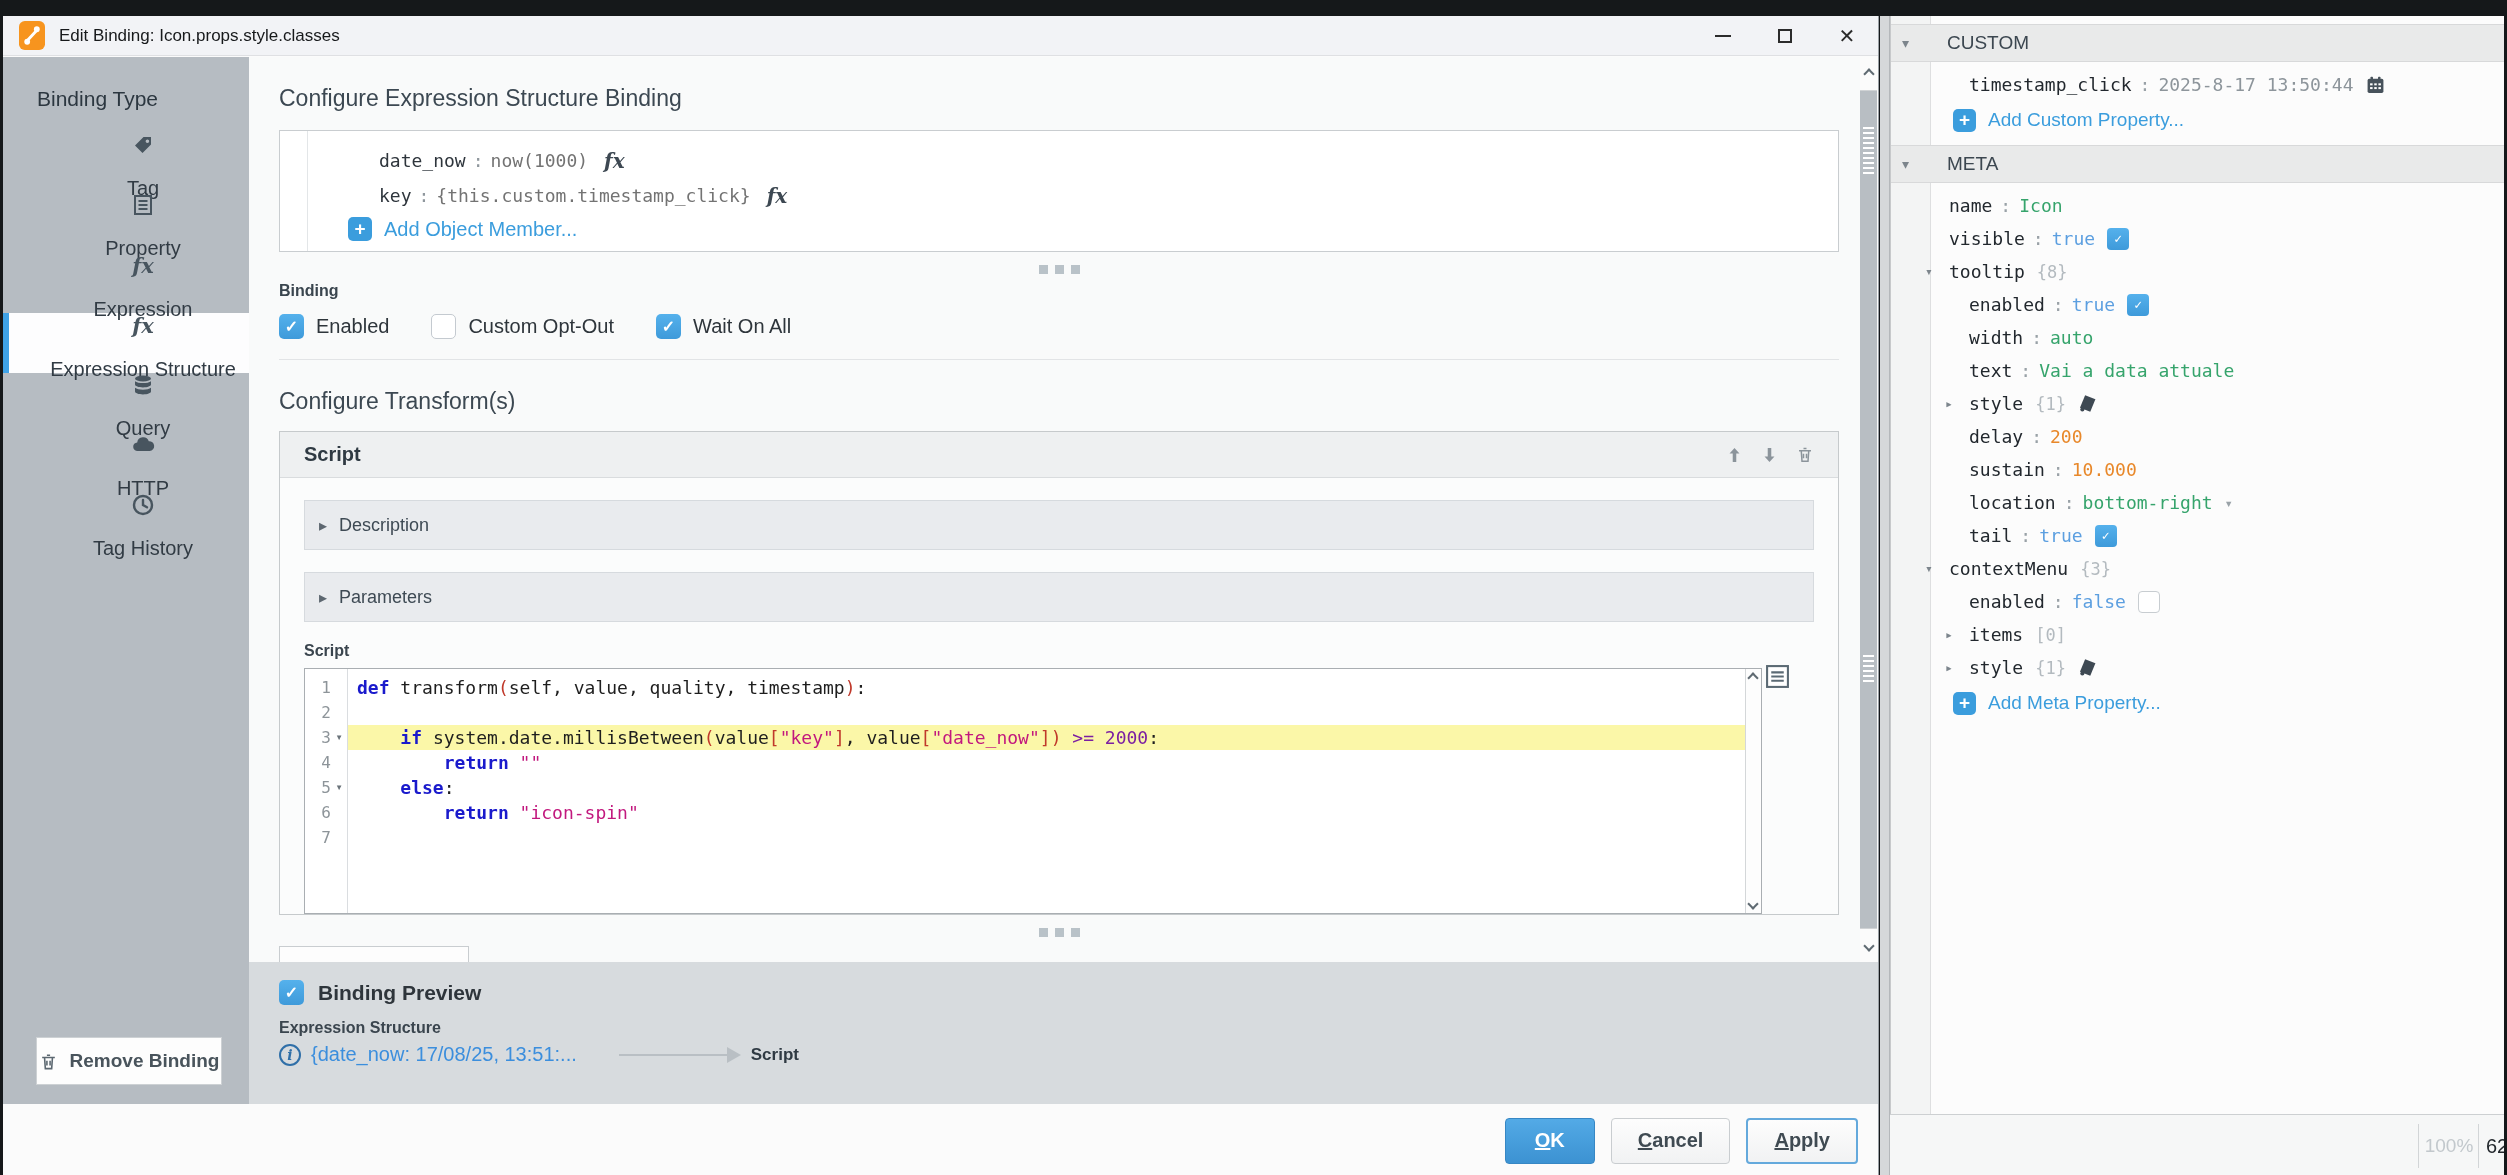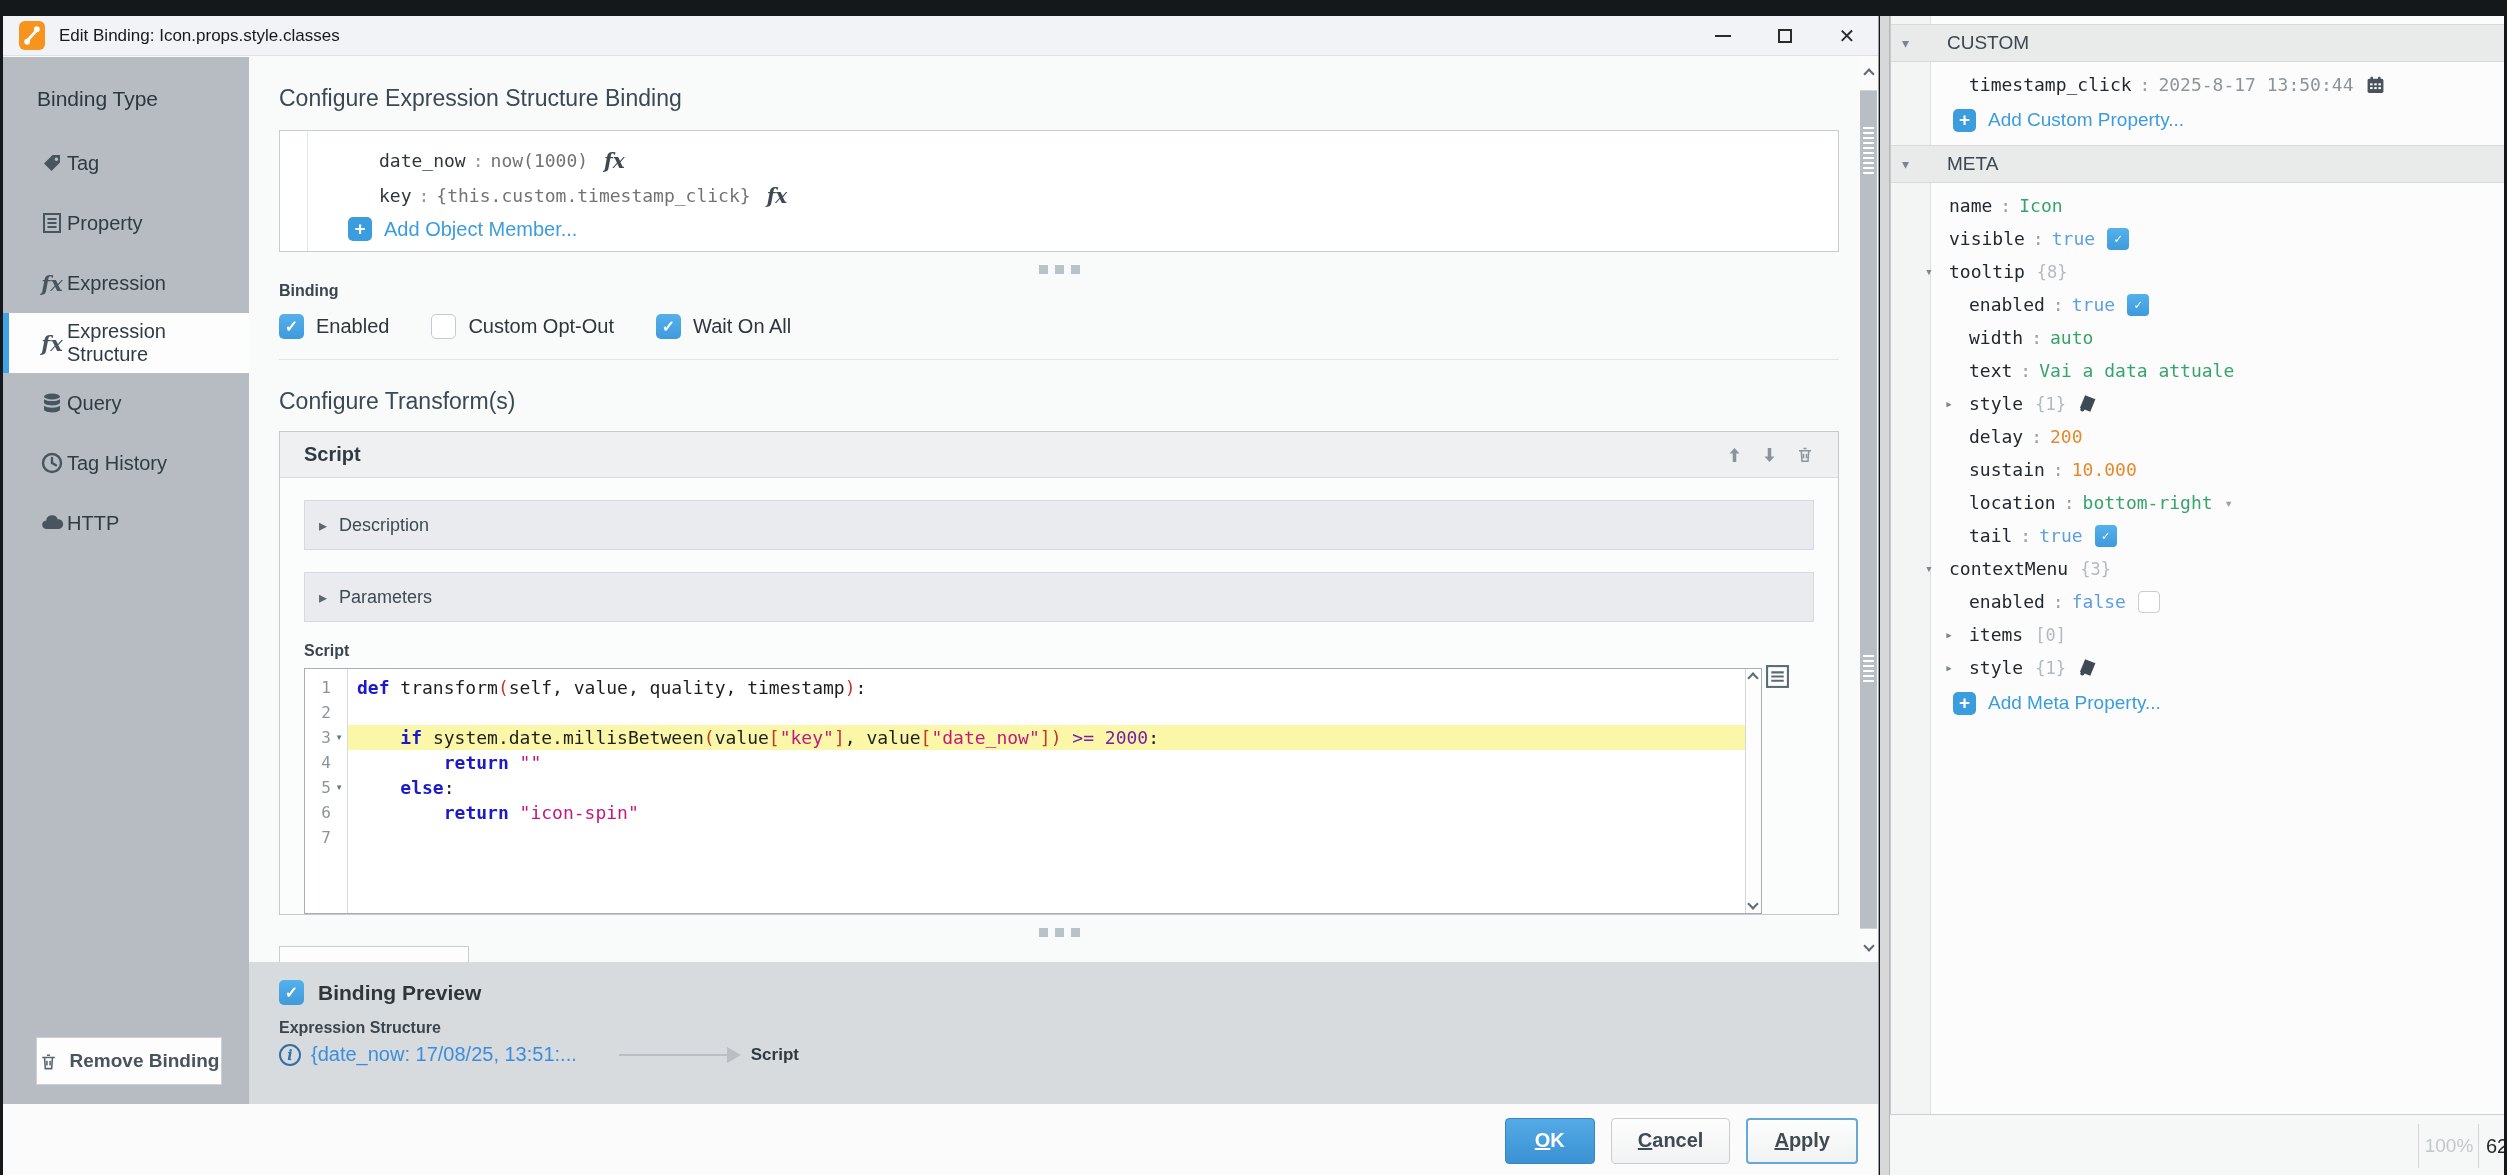--- a/index.html
+++ b/index.html
@@ -14,21 +14,21 @@
   .title-text { margin-left:14px; font-size:17px; color:#17191b; }
   .win-controls { margin-left:auto; display:flex; height:100%; }
   .win-btn { width:62px; height:100%; display:flex; align-items:center; justify-content:center; cursor:pointer; }
   .glyph-min { width:16px; height:2px; background:#2b2b2b; }
   .glyph-max { width:14px; height:14px; border:2px solid #2b2b2b; }
   .glyph-close { font-size:20px; color:#2b2b2b; line-height:1; }
 
   
   .sidebar { position:absolute; left:0; top:41px; width:246px; bottom:73px; background:#b6bcc2; }
   .side-header { padding:30px 0 22px 34px; font-size:21px; font-weight:500; color:#2c3740; }
-  .side-item { height:60px; display:flex; align-items:center; padding-left:34px; font-size:20px; color:#313b44; cursor:pointer; }
+  .side-item { height:60px; display:flex; align-items:center; padding-left:34px; gap:20px; font-size:20px; color:#313b44; cursor:pointer;flex-direction:column; }
   .side-item.selected { background:#fdfdfe; border-left:6px solid #3fa3e8; padding-left:28px; }
   .sicon { width:30px; display:flex; justify-content:center; align-items:center; flex:none; }
   .fxg { font-family:"DejaVu Serif",serif; font-style:italic; font-weight:700; font-size:21px; color:#48555f; }
   .remove-btn { position:absolute; left:33px; top:1021px; width:186px; height:48px; background:#fdfdfd; border:1px solid #cdd1d4; display:flex; align-items:center; justify-content:center; gap:12px; font-size:19px; font-weight:700; color:#49545c; font-family:inherit; cursor:pointer; }
 
   
   .content { position:absolute; left:246px; top:41px; width:1613px; height:905px; background:#f9fafa; padding-left:30px; overflow:hidden; }
   .big-title { margin-top:28px; font-size:23px; font-weight:500; color:#3c4852; }
   .expr-box { margin-top:18px; width:1560px; min-height:112px; background:#fff; border:1px solid #c9cdd0; display:flex; }
   .expr-gutter { width:28px; border-right:1px solid #e3e6e8; flex:none; }
@@ -209,34 +209,34 @@
               <svg width="24" height="24" viewBox="0 0 24 24" fill="#48555f">
                 <ellipse cx="12" cy="5.5" rx="8" ry="3"></ellipse>
                 <path d="M4 8.2c1.6 1.2 4.6 1.9 8 1.9s6.4-.7 8-1.9v3.3c0 1.6-3.6 2.9-8 2.9s-8-1.3-8-2.9z"></path>
                 <path d="M4 14.8c1.6 1.2 4.6 1.9 8 1.9s6.4-.7 8-1.9v3.7c0 1.6-3.6 2.9-8 2.9s-8-1.3-8-2.9z"></path>
               </svg>
             </span>
             <span class="slabel">Query</span>
           </div>
           <div class="side-item">
             <span class="sicon">
+              <svg width="26" height="24" viewBox="0 0 24 24" fill="#48555f">
+                <path d="M18.7 18H6.8a4.3 4.3 0 0 1-.6-8.6 6 6 0 0 1 11.6-1.2A4.6 4.6 0 0 1 18.7 18z"></path>
+              </svg>
+            </span>
+            <span class="slabel">HTTP</span>
+          </div>
+          <div class="side-item">
+            <span class="sicon">
               <svg width="24" height="24" viewBox="0 0 24 24" fill="none" stroke="#48555f" stroke-width="2.4">
                 <circle cx="12" cy="12" r="9"></circle>
                 <path d="M12 7v5l4 2.3" stroke-linecap="round"></path>
               </svg>
             </span>
             <span class="slabel">Tag History</span>
-          </div>
-          <div class="side-item">
-            <span class="sicon">
-              <svg width="26" height="24" viewBox="0 0 24 24" fill="#48555f">
-                <path d="M18.7 18H6.8a4.3 4.3 0 0 1-.6-8.6 6 6 0 0 1 11.6-1.2A4.6 4.6 0 0 1 18.7 18z"></path>
-              </svg>
-            </span>
-            <span class="slabel">HTTP</span>
           </div>
         </div>
     </div>
 
     <button class="remove-btn">
       <svg width="19" height="21" viewBox="0 0 24 24" fill="none" stroke="#5b6770" stroke-width="2">
           <path d="M4 7h16M10 4h4M7 7l1 14h8l1-14M10 11v6M14 11v6"></path>
         </svg>
       <span>Remove Binding</span>
     </button>

